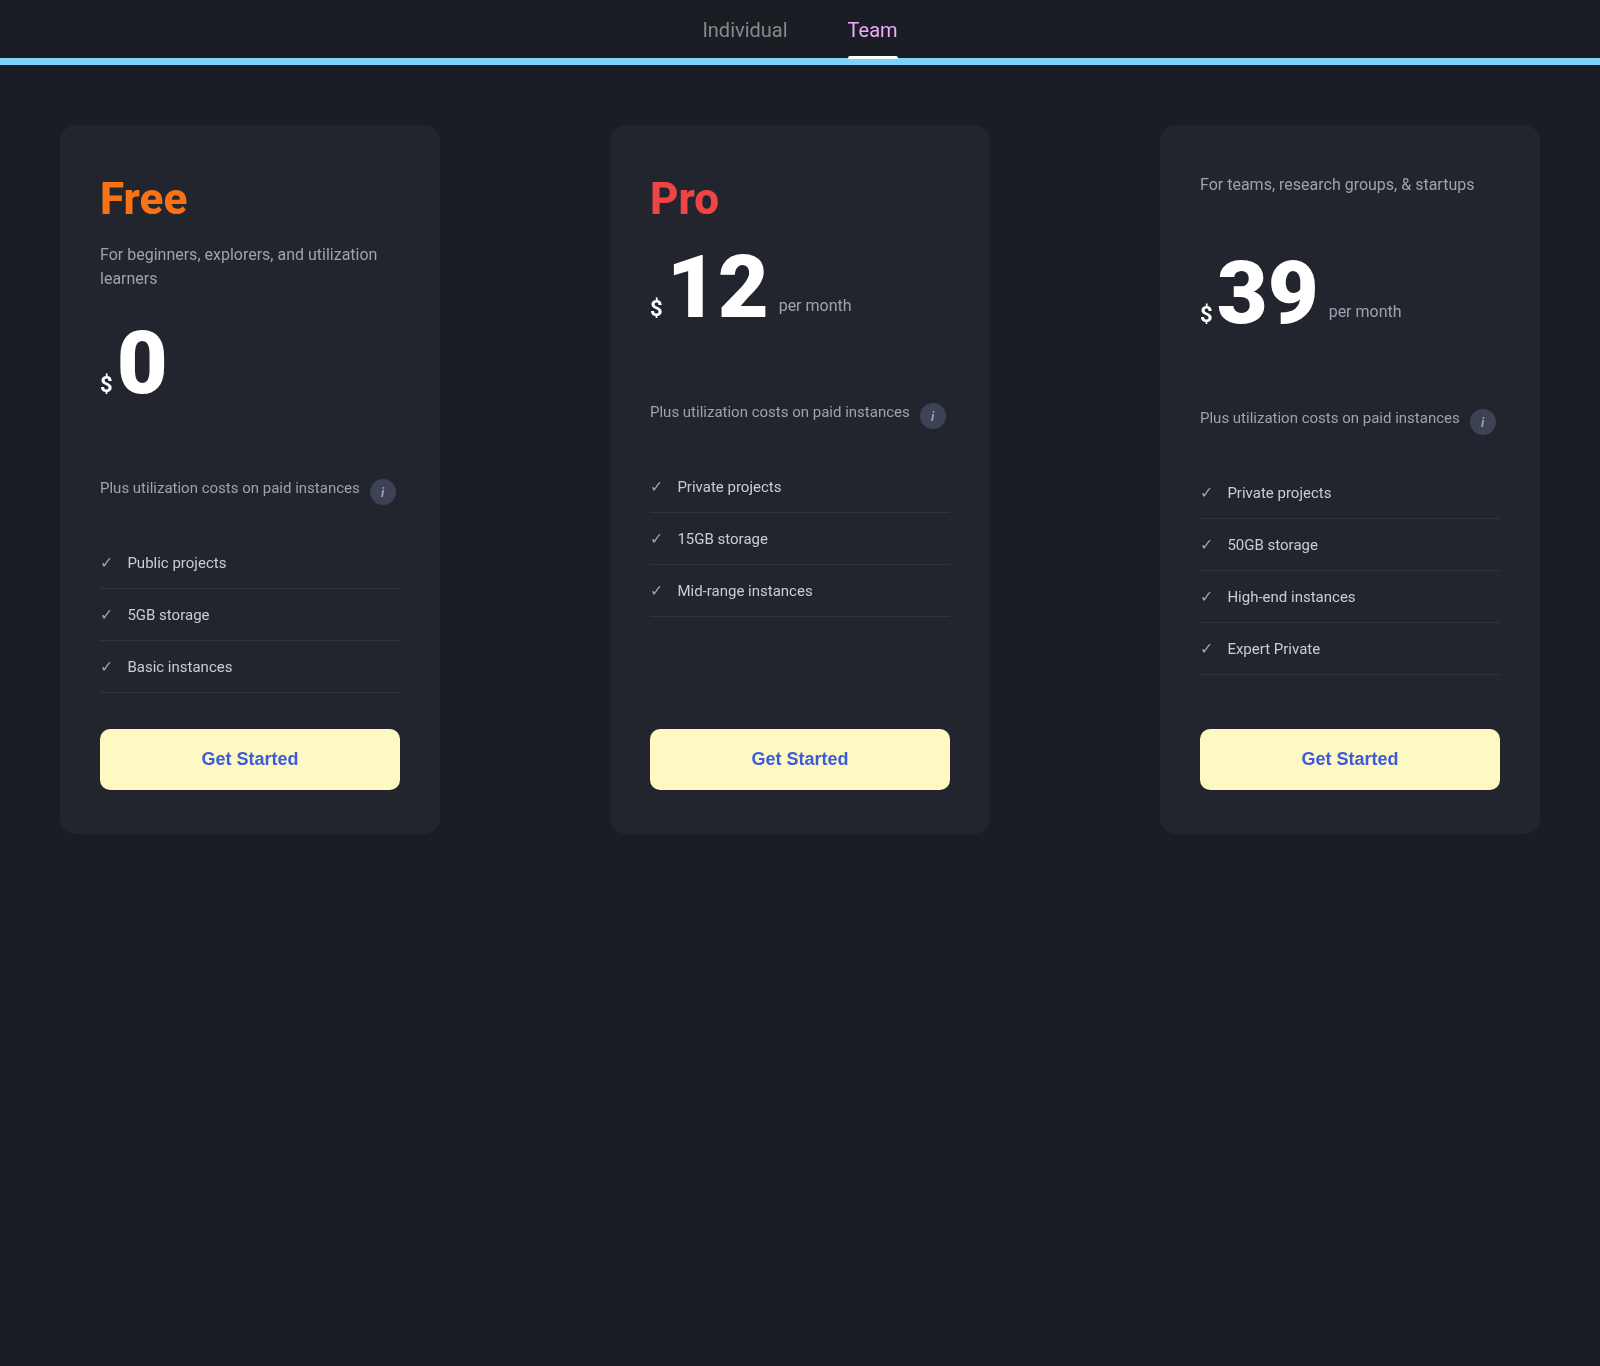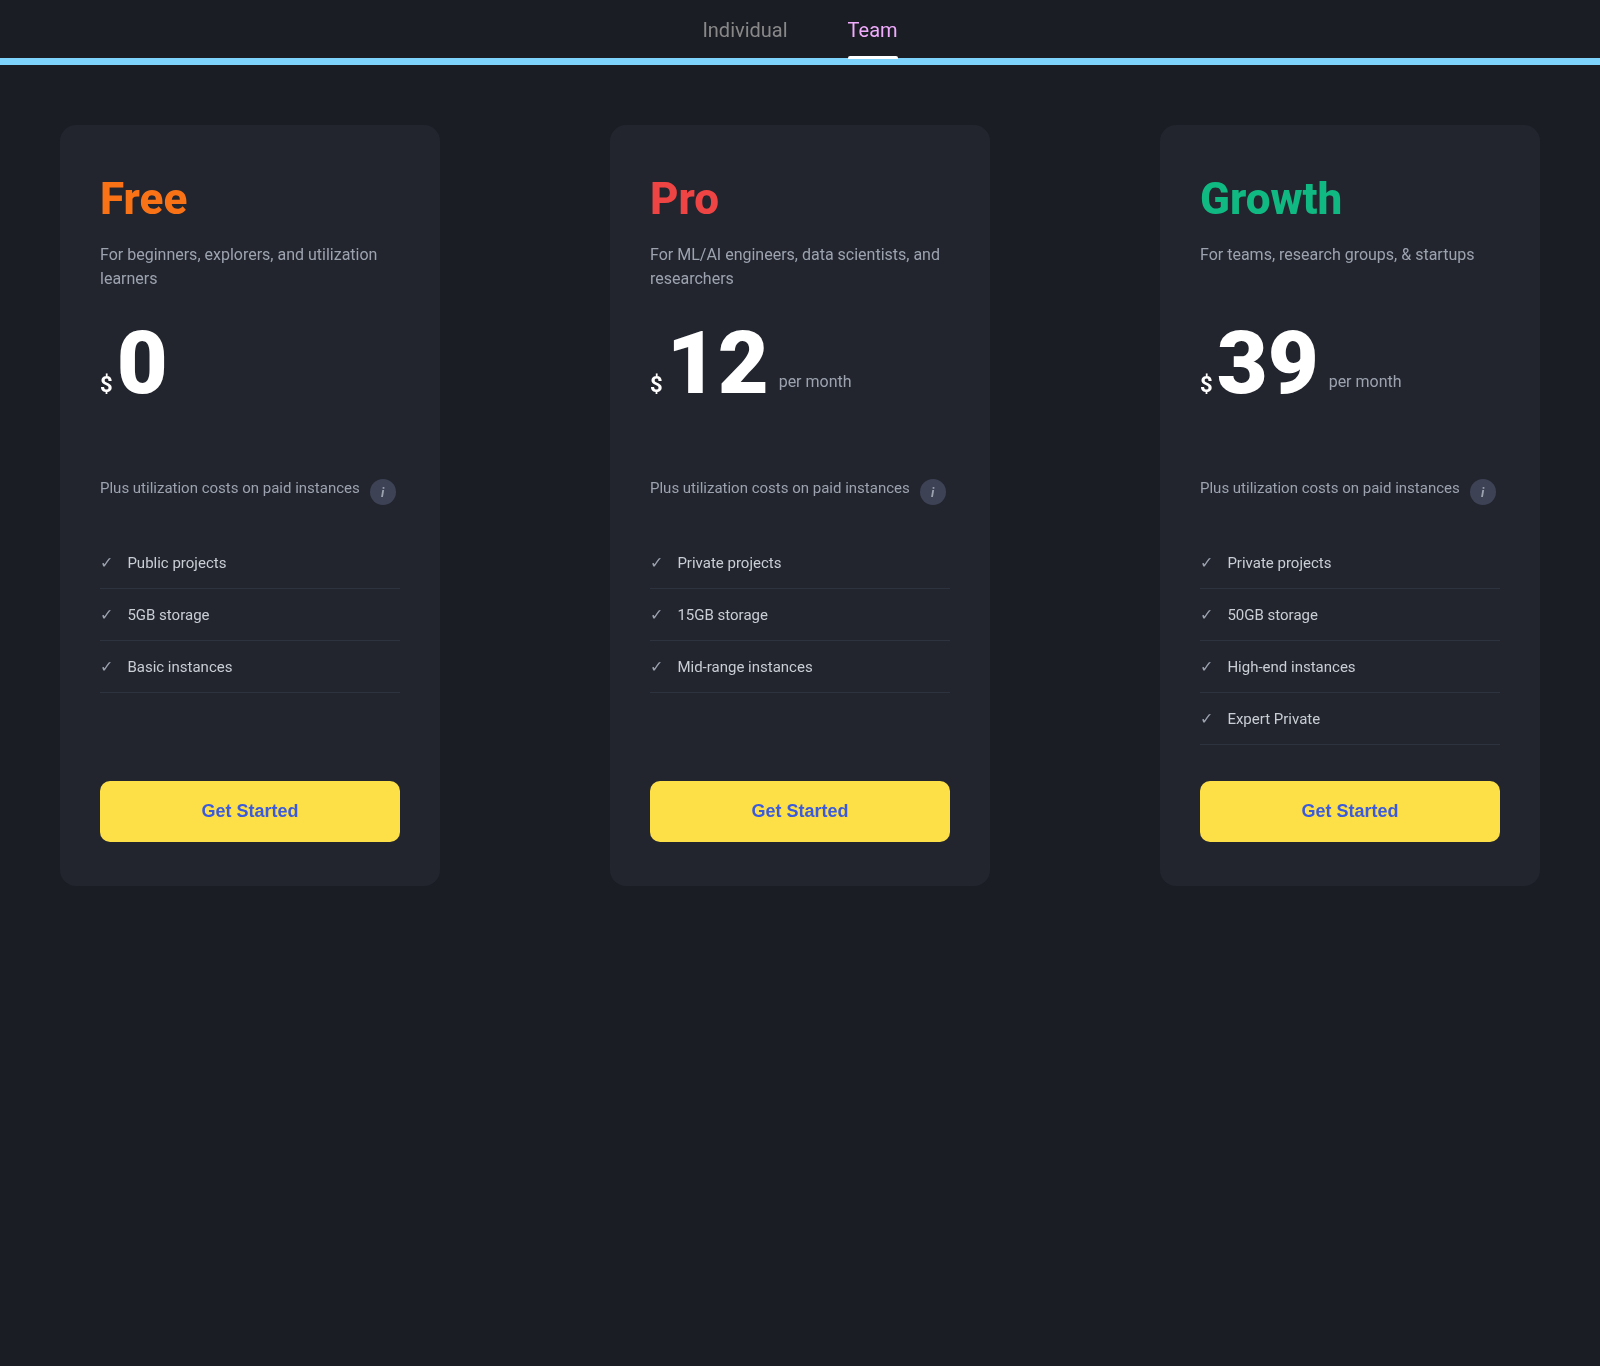--- a/index.html
+++ b/index.html
@@ -169,21 +169,21 @@
       color: #9ca3af;
       font-size: 16px;
       flex-shrink: 0;
     }
 
     
     .cta-button {
       display: block;
       width: 100%;
       padding: 20px;
-      background: #fde047;
+      background: #fef9c3;
       color: #3b5bdb;
       font-size: 18px;
       font-weight: 700;
       text-align: center;
       border: none;
       border-radius: 10px;
       cursor: pointer;
       margin-top: auto;
     }
   </style>
@@ -220,21 +220,20 @@
       <li class="feature-item">
         <span class="check-icon">✓</span>
         <span>Basic instances</span>
       </li>
     </ul>
     <button class="cta-button">Get Started</button>
   </div>
 
   <div class="card">
     <div class="plan-name pro">Pro</div>
-    <div class="plan-desc">For ML/AI engineers, data scientists, and researchers</div>
     <div class="price-block">
       <span class="price-dollar">$</span>
       <span class="price-amount">12</span>
       <span class="price-period">per month</span>
     </div>
     <div class="util-note">
       <span class="util-text">Plus utilization costs on paid instances</span>
       <span class="info-icon">i</span>
     </div>
     <ul class="feature-list">
@@ -248,21 +247,20 @@
       </li>
       <li class="feature-item">
         <span class="check-icon">✓</span>
         <span>Mid-range instances</span>
       </li>
     </ul>
     <button class="cta-button">Get Started</button>
   </div>
 
   <div class="card">
-    <div class="plan-name growth">Growth</div>
     <div class="plan-desc">For teams, research groups, &amp; startups</div>
     <div class="price-block">
       <span class="price-dollar">$</span>
       <span class="price-amount">39</span>
       <span class="price-period">per month</span>
     </div>
     <div class="util-note">
       <span class="util-text">Plus utilization costs on paid instances</span>
       <span class="info-icon">i</span>
     </div>

